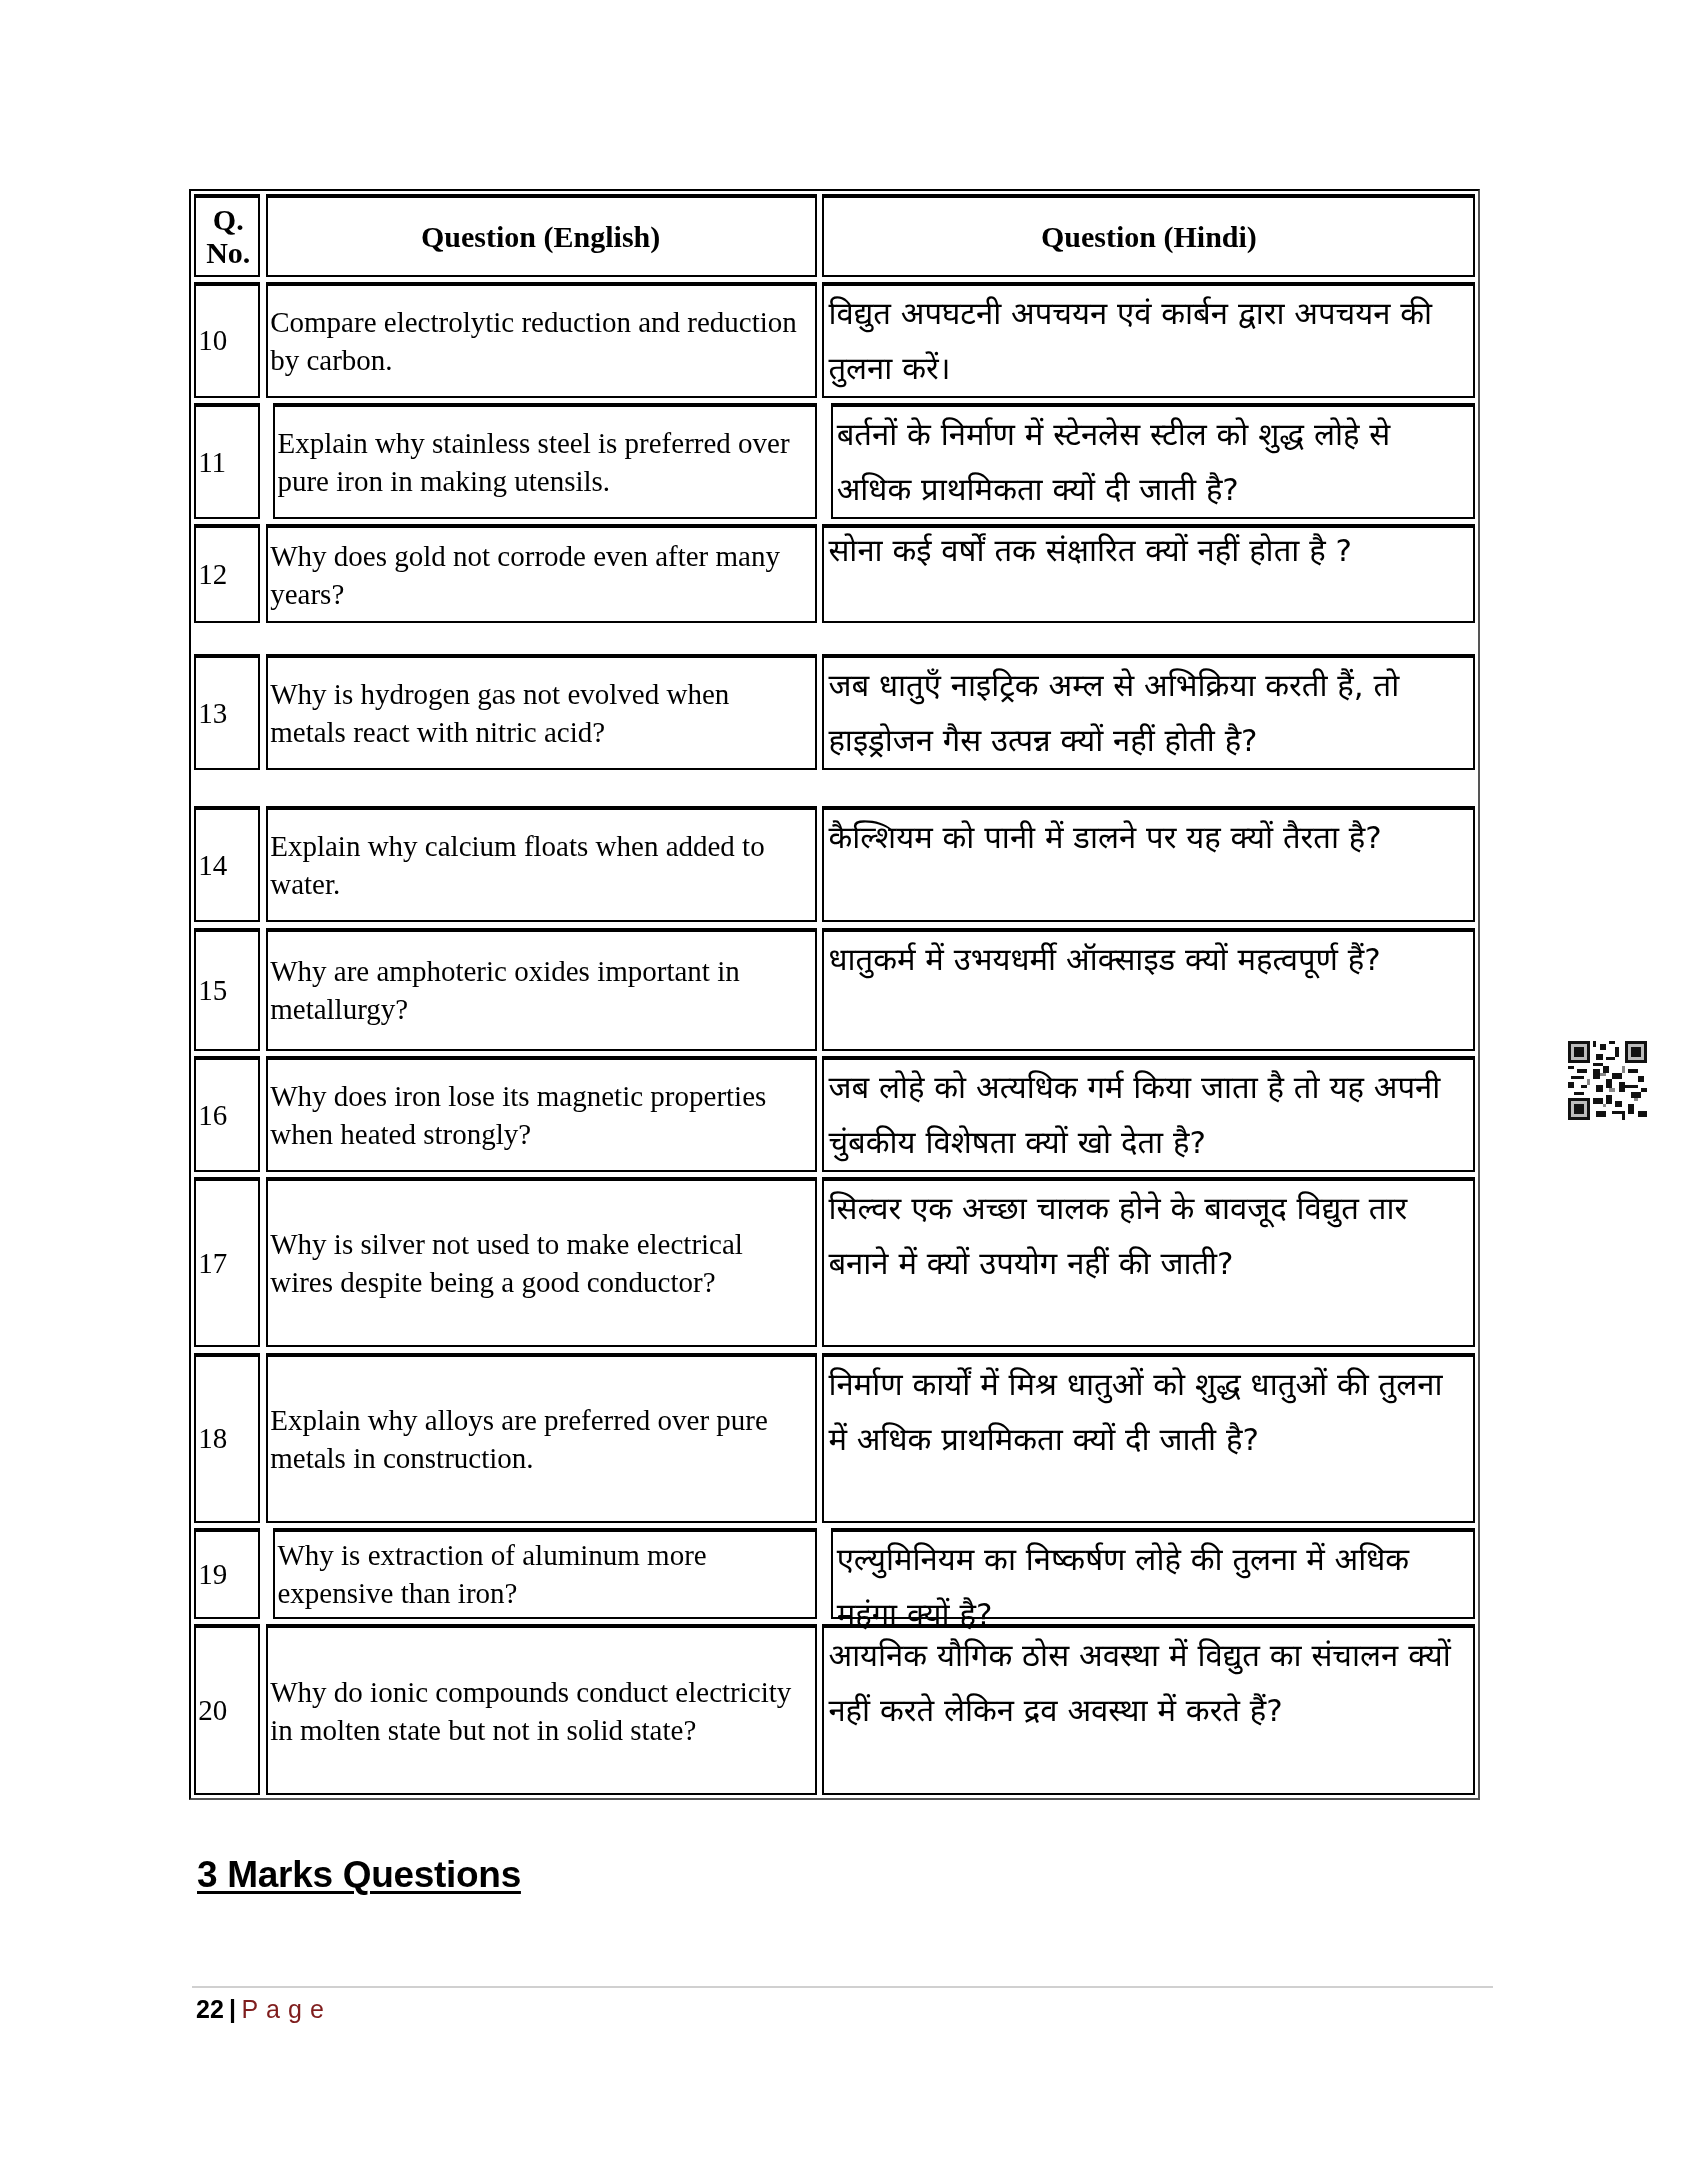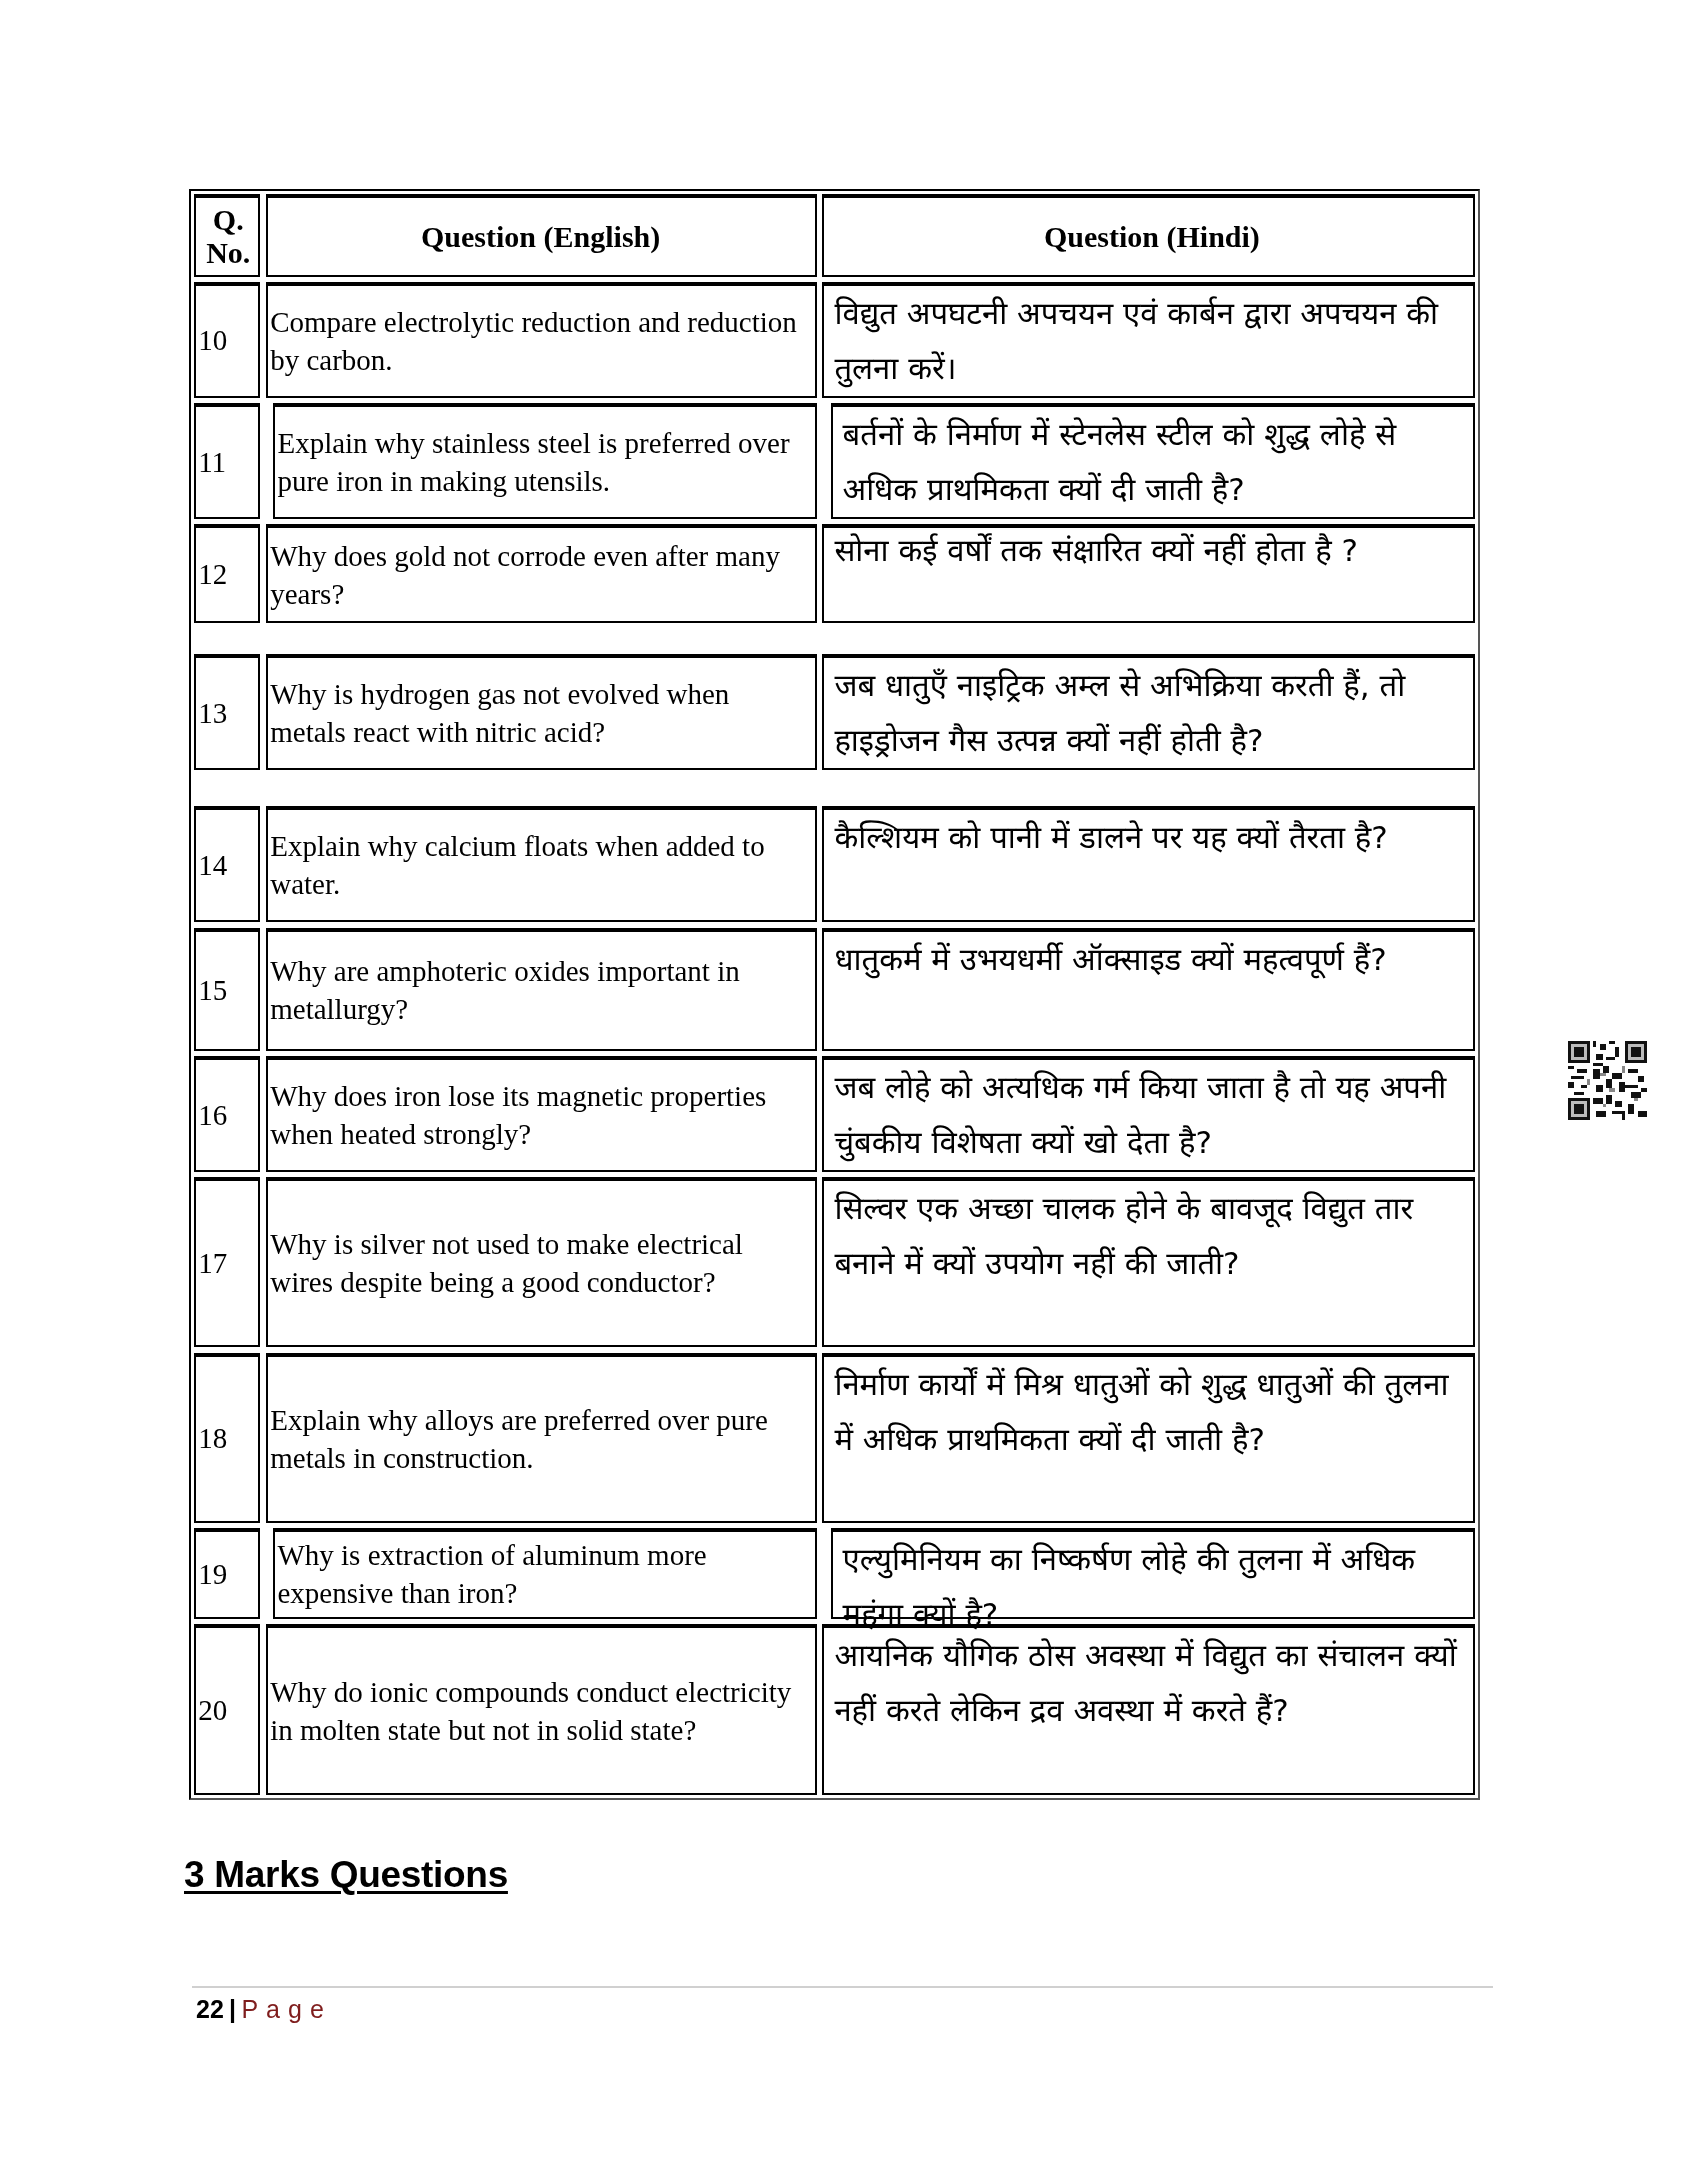--- a/index.html
+++ b/index.html
@@ -13,42 +13,42 @@
   .row { display: flex; margin-bottom: 5.3px; }
   .row:last-child { margin-bottom: 0; }
   .cell {
     border: 2.6px solid #000; border-left-width: 2px; border-top-width: 4px;
     box-sizing: border-box; display: flex; align-items: center;
     margin-right: 5.3px;
   }
   .cell:last-child { margin-right: 0; }
   .c-no { width: 67px; padding-left: 2.6px; }
   .c-en { width: 554px; padding-left: 2.6px; padding-right: 4px; }
-  .c-hi { width: 656px; padding-left: 10px; padding-right: 4px; align-items: flex-start; }
+  .c-hi { width: 656px; padding-left: 4px; padding-right: 4px; align-items: flex-start; }
 
   .hdr .cell { justify-content: center; text-align: center; }
   .hdr-text {
     font-family: "Liberation Serif", "DejaVu Serif", serif;
     font-weight: bold; font-size: 30px; line-height: 33px;
   }
   .no-text {
     font-family: "Liberation Serif", "DejaVu Serif", serif;
     font-size: 29px; line-height: 37px;
   }
   .en-text {
     font-family: "Liberation Serif", "DejaVu Serif", serif;
     font-size: 29px; line-height: 38px;
   }
   .hi-text {
     font-family: "DejaVu Sans", "Liberation Sans", sans-serif;
     font-size: 31px; line-height: 55px; padding-top: 0px;
   }
 
   .section-heading {
-    position: absolute; left: 184px; top: 1852px;
+    position: absolute; left: 197px; top: 1852px;
     font-family: "Liberation Sans", "DejaVu Sans", sans-serif;
     font-weight: bold; font-size: 37px; line-height: 46px;
     text-decoration: underline; text-decoration-thickness: 3.3px; text-underline-offset: 4px;
     letter-spacing: -0.3px;
   }
   .footer-rule {
     position: absolute; left: 192px; top: 1986px; width: 1301px; height: 2px;
     background: #d0d0d0;
   }
   .footer {

